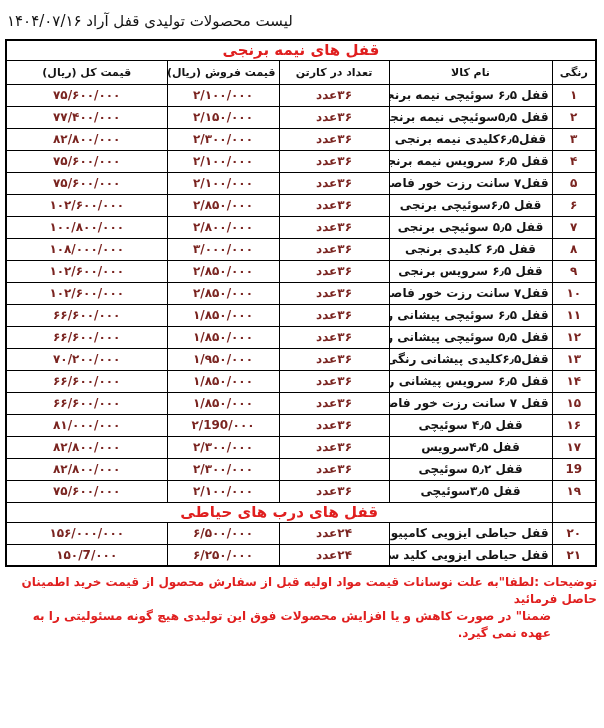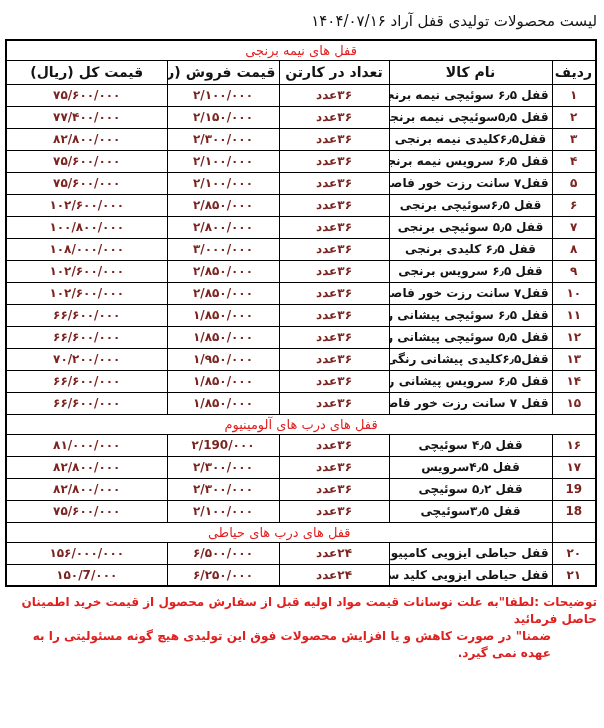--- a/index.html
+++ b/index.html
@@ -9,37 +9,37 @@
     --border:#000;
   }
   *{box-sizing:border-box;}
   html,body{margin:0;padding:0;}
   body{
     width:604px;height:728px;background:#ffffff;overflow:hidden;
     font-family:"DejaVu Sans",sans-serif;direction:rtl;
   }
   .page{width:604px;height:728px;padding:6px 7px 0 7px;}
   .doc-title{
-    text-align:right;color:var(--ink);font-size:15px;font-weight:500;
+    text-align:left;color:var(--ink);font-size:15px;font-weight:500;
     padding:6px 0 9px 0;letter-spacing:.2px;white-space:nowrap;
   }
   table.price-table{
     border-collapse:collapse;table-layout:fixed;margin:0 auto;
     width:590px;border:2.4px solid var(--border);
   }
   .price-table td,.price-table th{
     border:1.5px solid var(--border);
     padding:0 3px;text-align:center;vertical-align:middle;
     overflow:hidden;white-space:nowrap;
   }
   tr.section-row td{
-    color:var(--red);font-weight:normal;font-size:13px;height:20px;
+    color:var(--red);font-weight:bold;font-size:15px;height:20px;
   }
   tr.colhead-row th{
-    color:var(--ink);font-weight:bold;font-size:14px;height:24px;
+    color:var(--ink);font-weight:bold;font-size:11px;height:24px;
   }
   tr.data-row td{height:22px;font-weight:bold;font-size:12px;}
   tr.data-row td.cell-rank,
   tr.data-row td.cell-qty,
   tr.data-row td.cell-sale,
   tr.data-row td.cell-total{color:var(--dark);}
   tr.data-row td.cell-name{color:var(--ink);}
   .notes{
     width:592px;margin:7px auto 0 auto;color:var(--red);
     font-weight:bold;font-size:12px;line-height:17px;
@@ -59,21 +59,21 @@
       <col style="width:163px">
       <col style="width:110px">
       <col style="width:112px">
       <col style="width:161px">
     </colgroup>
     <tbody>
         <tr class="section-row">
           <td class="section-header" colspan="5">قفل های نیمه برنجی</td>
         </tr>
         <tr class="colhead-row">
-          <th class="col-head">ردیف</th>
+          <th class="col-head">رنگی</th>
           <th class="col-head">نام کالا</th>
           <th class="col-head">تعداد در کارتن</th>
           <th class="col-head">قیمت فروش (ریال)</th>
           <th class="col-head">قیمت کل (ریال)</th>
         </tr>
         <tr class="data-row">
           <td class="cell-rank">۱</td>
           <td class="cell-name">قفل ۶٫۵ سوئیچی نیمه برنجی</td>
           <td class="cell-qty">۳۶عدد</td>
           <td class="cell-sale">۲/۱۰۰/۰۰۰</td>
@@ -170,23 +170,20 @@
           <td class="cell-sale">۱/۸۵۰/۰۰۰</td>
           <td class="cell-total">۶۶/۶۰۰/۰۰۰</td>
         </tr>
         <tr class="data-row">
           <td class="cell-rank">۱۵</td>
           <td class="cell-name">قفل ۷ سانت رزت خور فاصله ۴۵</td>
           <td class="cell-qty">۳۶عدد</td>
           <td class="cell-sale">۱/۸۵۰/۰۰۰</td>
           <td class="cell-total">۶۶/۶۰۰/۰۰۰</td>
         </tr>
-        <tr class="section-row">
-          <td class="section-header" colspan="5">قفل های درب های آلومینیوم</td>
-        </tr>
         <tr class="data-row">
           <td class="cell-rank">۱۶</td>
           <td class="cell-name">قفل ۴٫۵ سوئیچی</td>
           <td class="cell-qty">۳۶عدد</td>
           <td class="cell-sale">۲/190/۰۰۰</td>
           <td class="cell-total">۸۱/۰۰۰/۰۰۰</td>
         </tr>
         <tr class="data-row">
           <td class="cell-rank">۱۷</td>
           <td class="cell-name">قفل ۴٫۵سرویس</td>
@@ -195,21 +192,21 @@
           <td class="cell-total">۸۲/۸۰۰/۰۰۰</td>
         </tr>
         <tr class="data-row">
           <td class="cell-rank">19</td>
           <td class="cell-name">قفل ۵٫۲ سوئیچی</td>
           <td class="cell-qty">۳۶عدد</td>
           <td class="cell-sale">۲/۳۰۰/۰۰۰</td>
           <td class="cell-total">۸۲/۸۰۰/۰۰۰</td>
         </tr>
         <tr class="data-row">
-          <td class="cell-rank">18</td>
+          <td class="cell-rank">۱۹</td>
           <td class="cell-name">قفل ۳٫۵سوئیچی</td>
           <td class="cell-qty">۳۶عدد</td>
           <td class="cell-sale">۲/۱۰۰/۰۰۰</td>
           <td class="cell-total">۷۵/۶۰۰/۰۰۰</td>
         </tr>
         <tr class="section-row">
           <td class="rank-spacer" colspan="1"></td>
           <td class="section-header" colspan="4">قفل های درب های حیاطی</td>
         </tr>
         <tr class="data-row">

